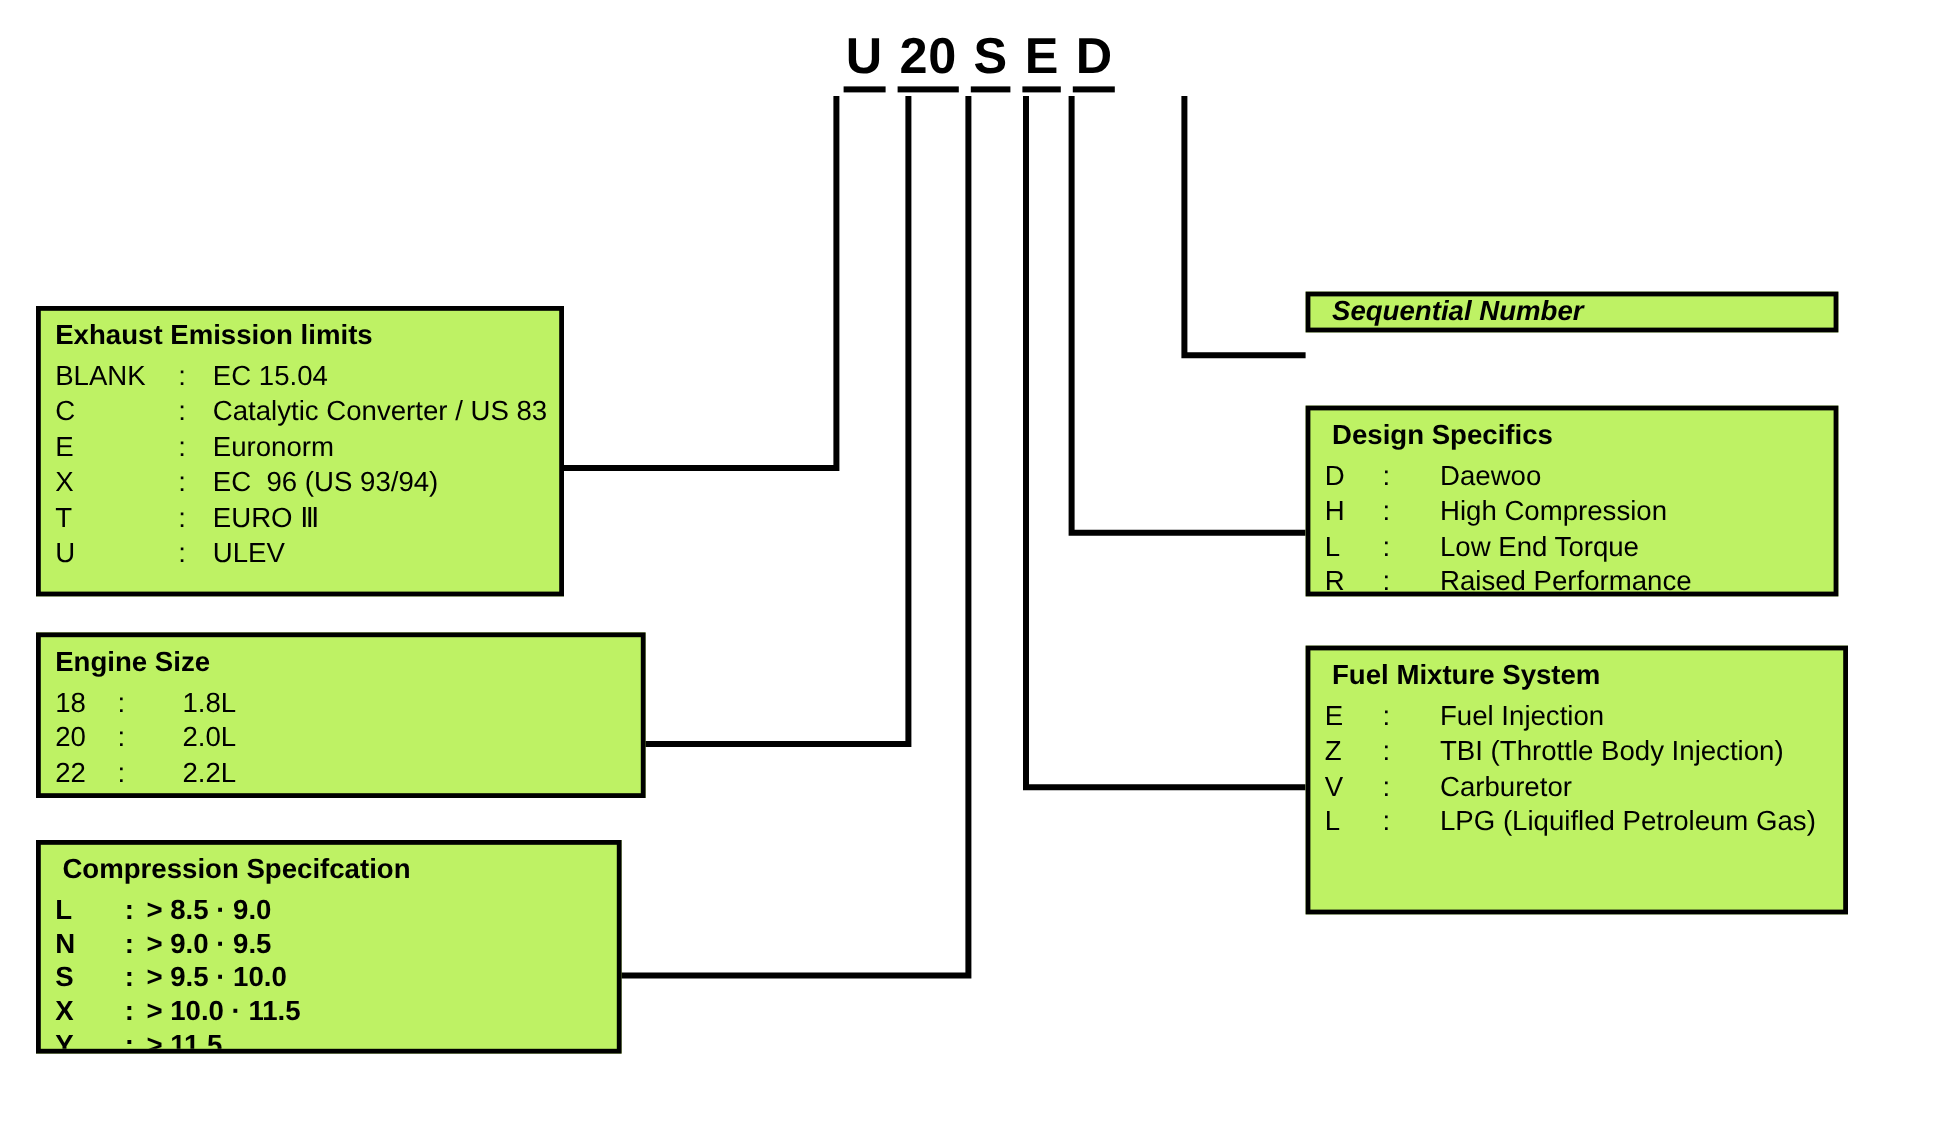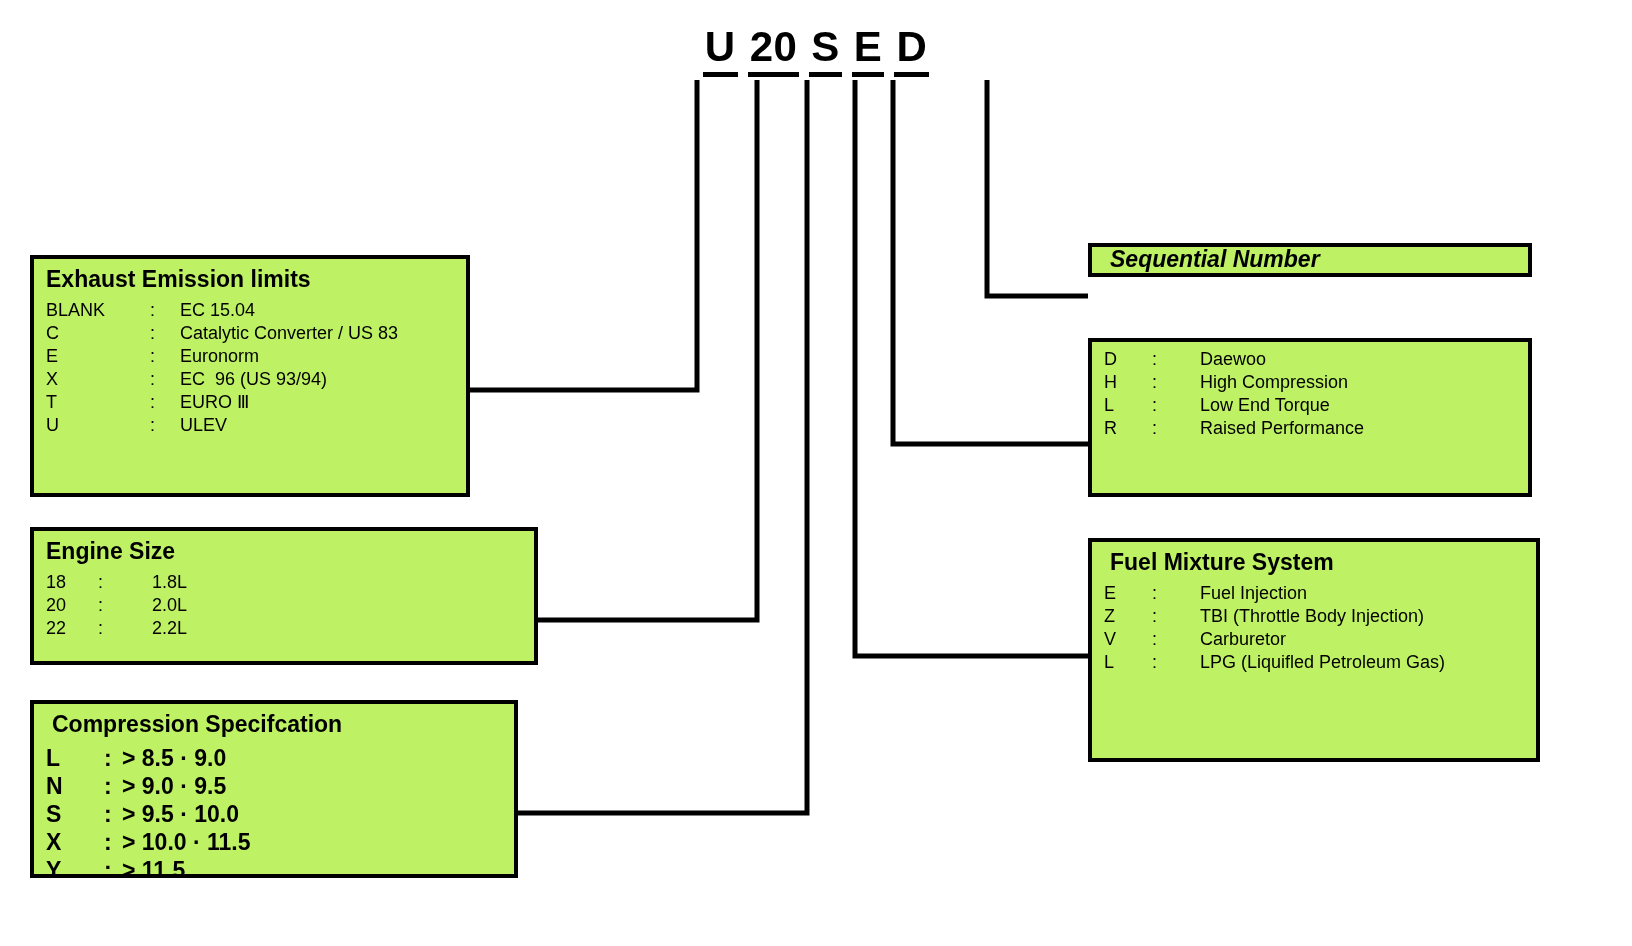--- a/index.html
+++ b/index.html
@@ -64,21 +64,21 @@
     font-weight: bold;
     font-size: 23px;
     line-height: 1.25;
     margin-bottom: 5px;
     white-space: pre;
   }
   .box-title.pad-left { padding-left: 6px; }
 
   table.rows {
     border-collapse: collapse;
-    font-size: 18px;
+    font-size: 23px;
     line-height: 1.28;
   }
   table.rows td {
     padding: 0;
     vertical-align: top;
     white-space: pre;
   }
   td.key     { width: 96px; }
   td.colon   { width: 34px; }
   td.val     { }
@@ -230,20 +230,21 @@
         </tr>
       </tbody>
     </table>
   </div>
 
   <div class="box box-seq" style="left:1088px; top:243px; width:444px; height:34px;font-style:italic;">
     <div class="box-title pad-left">Sequential Number</div>
   </div>
 
   <div class="box box-design" style="left:1088px; top:338px; width:444px; height:159px;">
+    <div class="box-title pad-left">Design Specifics</div>
     <table class="rows">
       <tbody>
         <tr>
           <td class="key">D</td>
           <td class="colon">:</td>
           <td class="val">Daewoo</td>
         </tr>
         <tr>
           <td class="key">H</td>
           <td class="colon">:</td>

